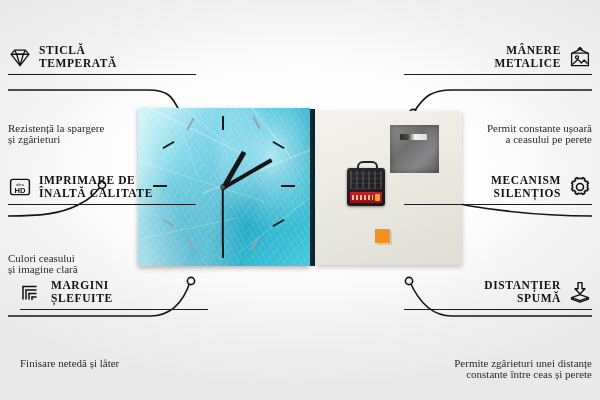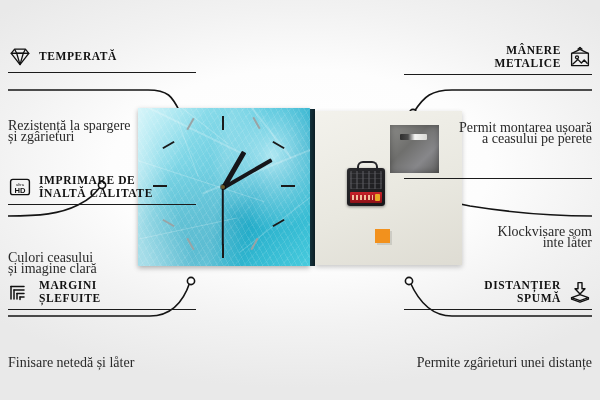--- a/index.html
+++ b/index.html
@@ -76,36 +76,36 @@
     background:#f2911d;box-shadow:2px 2px 0 rgba(0,0,0,.10);}
 
   
   .callout{position:absolute;width:188px;}
   .callout .head{display:flex;align-items:center;gap:7px;}
   .callout .title{
     font-weight:bold;font-size:11.5px;letter-spacing:.6px;color:#111;
     line-height:13px;text-transform:uppercase;
   }
   .callout .rule{height:1.4px;background:#1b1b1b;margin:4px 0 3px;}
-  .callout .sub{font-size:14px;line-height:10.5px;color:#2a2a2a;margin-top:48px;}
+  .callout .sub{font-size:11px;line-height:10.5px;color:#2a2a2a;margin-top:48px;}
   .callout.left .head{justify-content:flex-start;}
   .callout.left .title{text-align:left;}
   .callout.left .sub{text-align:left;}
   .callout.right .head{justify-content:flex-end;flex-direction:row;}
   .callout.right .title{text-align:right;}
   .callout.right .sub{text-align:right;}
   .ico{width:24px;height:24px;flex:0 0 24px;display:block;}
 
   
   .leaders{position:absolute;inset:0;pointer-events:none;}
 
   
   #c-glass{left:8px;top:44px;}
   #c-print{left:8px;top:174px;}
-  #c-edges{left:8px;top:279px;}
+  #c-edges{left:20px;top:279px;}
   #c-hooks{left:404px;top:44px;}
   #c-mech{left:404px;top:174px;}
   #c-spacer{left:404px;top:279px;}
 </style>
 </head>
 <body>
 
 <div class="stage">
 
   <svg class="leaders" width="600" height="400" viewBox="0 0 600 400">
@@ -183,20 +183,21 @@
     <div class="head">
       <svg class="ico" viewBox="0 0 24 24">
         <g fill="none" stroke="#111" stroke-width="1.3" stroke-linejoin="round">
           <path d="M3.2 9.3h17.6L12 20.6 3.2 9.3z"></path>
           <path d="M6.6 5.2h10.8l3.4 4.1H3.2l3.4-4.1z"></path>
           <path d="M6.6 5.2 8.7 9.3 12 20.6 15.3 9.3 17.4 5.2"></path>
           <path d="M8.7 9.3h6.6"></path>
         </g>
       </svg>
       <div class="title">
+        <div>STICLĂ</div>
         <div>TEMPERATĂ</div>
       </div>
     </div>
     <div class="rule"></div>
     <div class="sub">
       <div>Rezistență la spargere</div>
       <div>și zgârieturi</div>
     </div>
   </div>
 
@@ -256,46 +257,55 @@
           <path d="M9.6 4.4 L12 2.4 L14.4 4.4"></path>
           <path d="M12 4.4 L4.3 8.2 M12 4.4 L19.7 8.2"></path>
           <rect x="3.6" y="8.2" width="16.8" height="12.4"></rect>
           <circle cx="9" cy="12.3" r="1.5"></circle>
           <path d="M4.4 19.4 L9.8 14.4 L13.4 18 L16.2 15 L19.6 18.8"></path>
         </g>
       </svg>
     </div>
     <div class="rule"></div>
     <div class="sub">
-      <div>Permit montarea ușoară</div>
+      <div>Permit constante ușoară</div>
       <div>a ceasului pe perete</div>
     </div>
   </div>
 
   <div class="callout right" id="c-mech">
-    <div class="rule"></div>
-    <div class="sub">
-      <div>Klockvisare som</div>
-      <div>inte låter</div>
-    </div>
+    <div class="head">
+      <div class="title">
+        <div>MECANISM</div>
+        <div>SILENȚIOS</div>
+      </div>
+      <svg class="ico" viewBox="0 0 24 24">
+        <g fill="none" stroke="#111" stroke-width="1.6" stroke-linejoin="round">
+          <path d="M12 3.2l2 .5.9-1.1 1.9 1.2-.4 1.4 1.4 1.4 1.4-.4 1.2 1.9-1.1.9.5 2-.5 2 1.1.9-1.2 1.9-1.4-.4-1.4 1.4.4 1.4-1.9 1.2-.9-1.1-2 .5-2-.5-.9 1.1-1.9-1.2.4-1.4-1.4-1.4-1.4.4-1.2-1.9 1.1-.9-.5-2 .5-2-1.1-.9 1.2-1.9 1.4.4 1.4-1.4-.4-1.4 1.9-1.2.9 1.1 2-.5z"></path>
+          <circle cx="12" cy="12" r="3.5"></circle>
+        </g>
+      </svg>
+    </div>
+    <div class="rule"></div>
   </div>
 
   <div class="callout right" id="c-spacer">
     <div class="head">
       <div class="title">
         <div>DISTANȚIER</div>
         <div>SPUMĂ</div>
       </div>
       <svg class="ico" viewBox="0 0 24 24">
         <g fill="none" stroke="#111" stroke-width="1.4" stroke-linejoin="round">
           <path d="M10 2.6h4v6.2h3L12 14 7 8.8h3V2.6z"></path>
           <path d="M12 14.6 3.6 17.6 12 20.6 20.4 17.6 12 14.6z"></path>
           <path d="M3.6 17.6v1.6L12 22.2l8.4-3v-1.6"></path>
         </g>
       </svg>
     </div>
     <div class="rule"></div>
     <div class="sub">
       <div>Permite zgârieturi unei distanțe</div>
+      <div>constante între ceas și perete</div>
     </div>
   </div>
 
 </div>
 
 </body></html>

